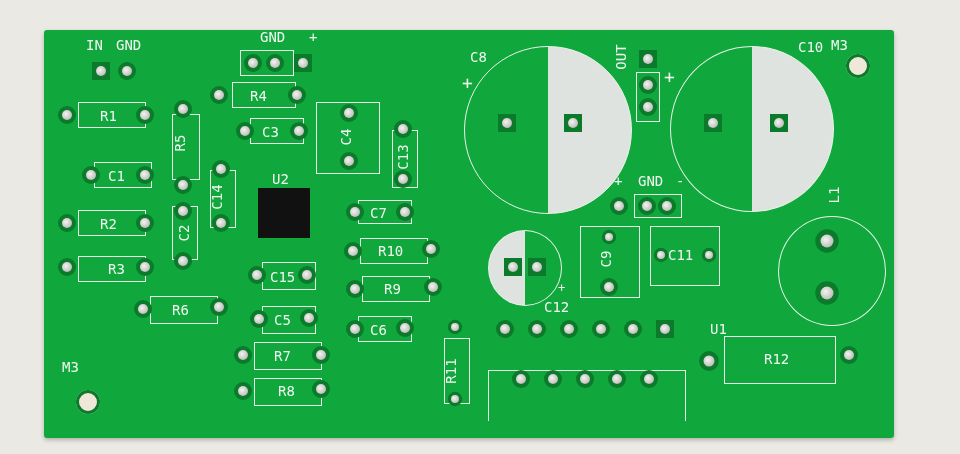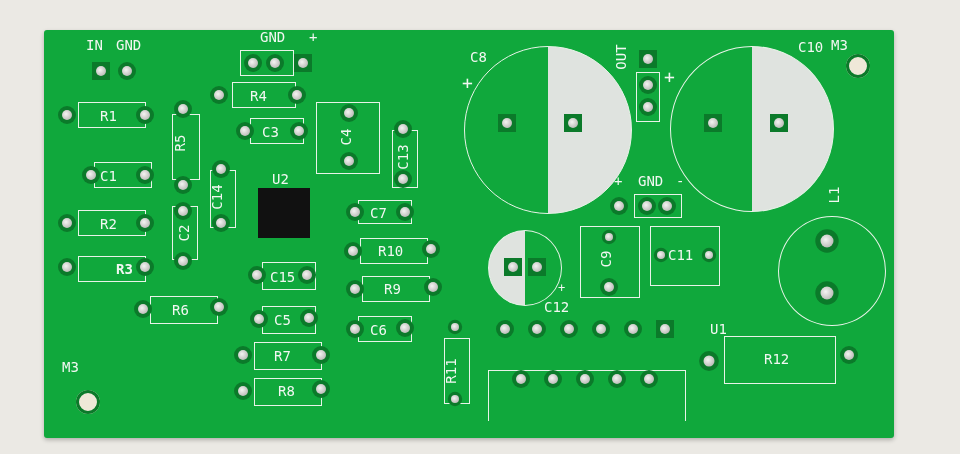--- a/index.html
+++ b/index.html
@@ -63,21 +63,21 @@
   <span class="lbl v" style="left:294px;top:100px;">C4</span>
 
   <div class="box" style="left:348px;top:100px;width:24px;height:56px;"></div>
   <div class="pad" style="left:350px;top:90px;"></div>
   <div class="pad" style="left:350px;top:140px;"></div>
   <span class="lbl v" style="left:346px;top:120px;">C13</span>
 
   <div class="box" style="left:50px;top:132px;width:56px;height:24px;"></div>
   <div class="pad" style="left:38px;top:136px;"></div>
   <div class="pad" style="left:92px;top:136px;"></div>
-  <span class="lbl" style="left:56px;top:139px;">C1</span>
+  <span class="lbl" style="left:64px;top:139px;">C1</span>
 
   <div class="box" style="left:166px;top:140px;width:24px;height:56px;"></div>
   <div class="pad" style="left:168px;top:130px;"></div>
   <div class="pad" style="left:168px;top:184px;"></div>
   <span class="lbl v" style="left:160px;top:160px;">C14</span>
 
   <span class="lbl" style="left:228px;top:142px;">U2</span>
   <div class="chip" style="left:214px;top:158px;width:52px;height:50px;"></div>
 
   <div class="box" style="left:314px;top:170px;width:52px;height:22px;"></div>
@@ -91,21 +91,21 @@
   <span class="lbl" style="left:56px;top:187px;">R2</span>
 
   <div class="box" style="left:128px;top:176px;width:24px;height:52px;"></div>
   <div class="pad" style="left:130px;top:172px;"></div>
   <div class="pad" style="left:130px;top:222px;"></div>
   <span class="lbl v" style="left:132px;top:196px;">C2</span>
 
   <div class="box" style="left:34px;top:226px;width:66px;height:24px;"></div>
   <div class="pad" style="left:14px;top:228px;"></div>
   <div class="pad" style="left:92px;top:228px;"></div>
-  <span class="lbl" style="left:72px;top:232px;font-weight:bold;">R3</span>
+  <span class="lbl" style="left:64px;top:232px;">R3</span>
 
   <div class="box" style="left:316px;top:208px;width:66px;height:24px;"></div>
   <div class="pad" style="left:300px;top:212px;"></div>
   <div class="pad" style="left:378px;top:210px;"></div>
   <span class="lbl" style="left:334px;top:214px;">R10</span>
 
   <div class="box" style="left:218px;top:232px;width:52px;height:26px;"></div>
   <div class="pad" style="left:204px;top:236px;"></div>
   <div class="pad" style="left:254px;top:236px;"></div>
   <span class="lbl" style="left:226px;top:240px;">C15</span>

